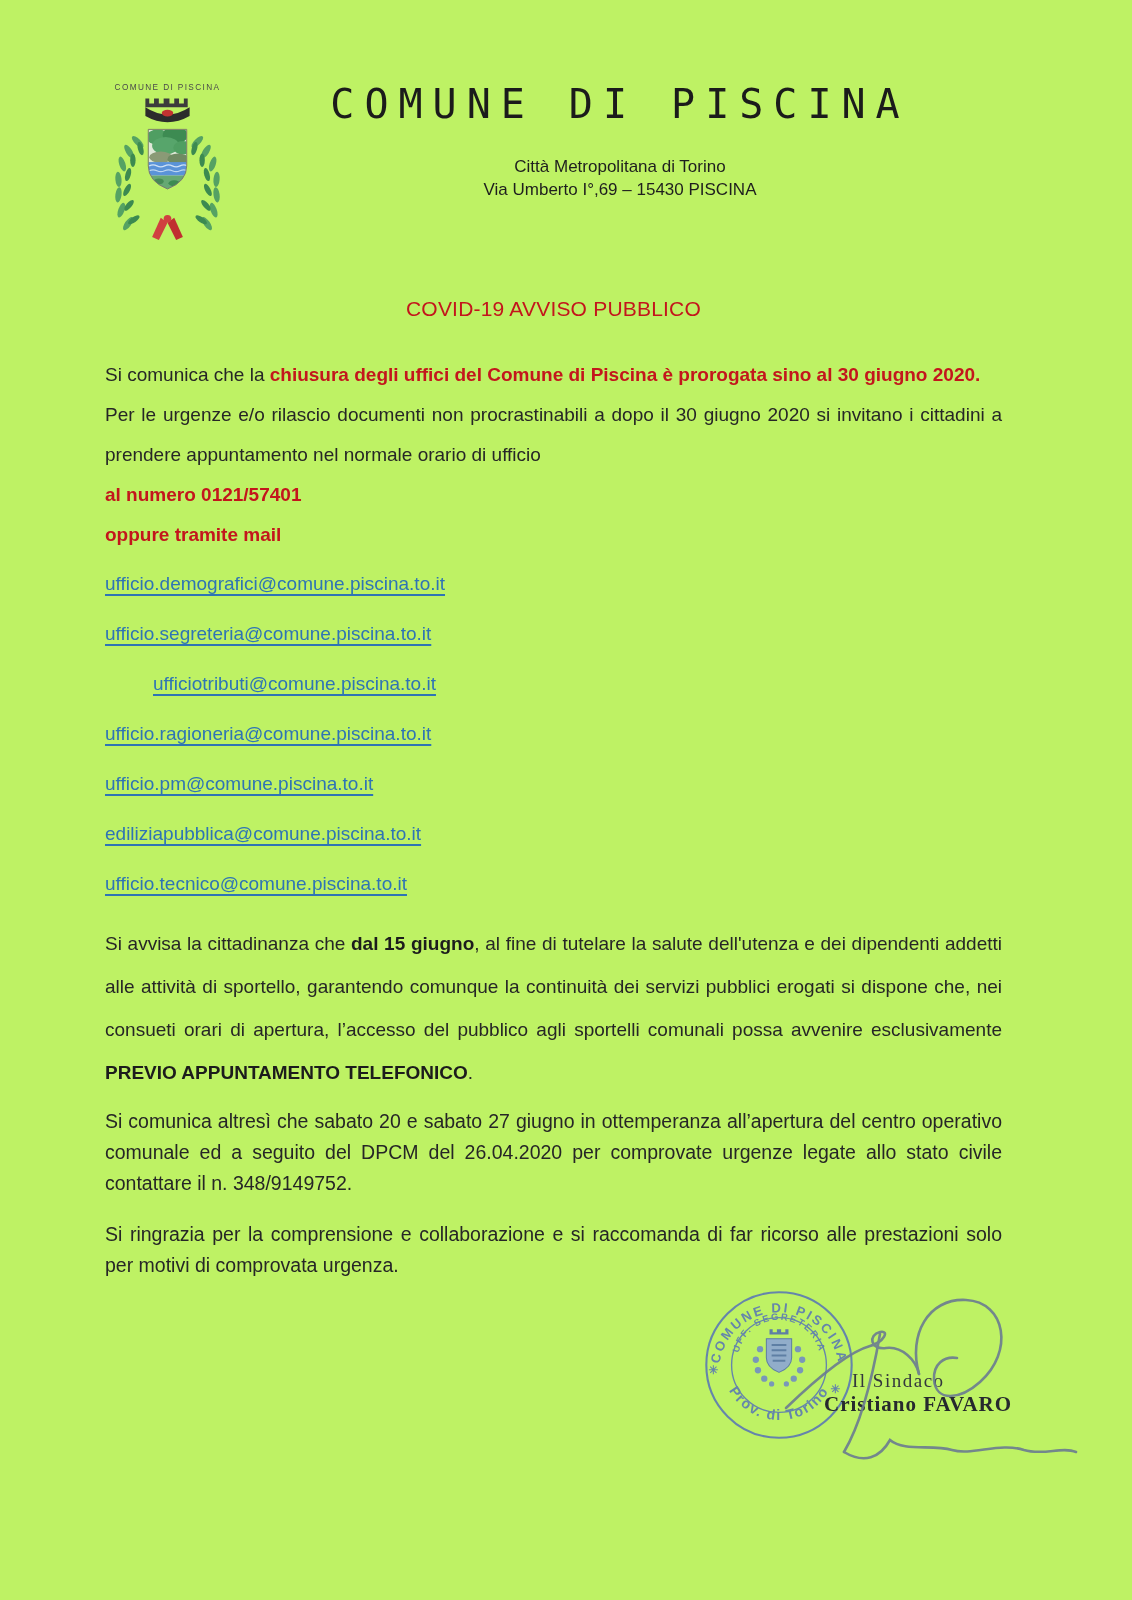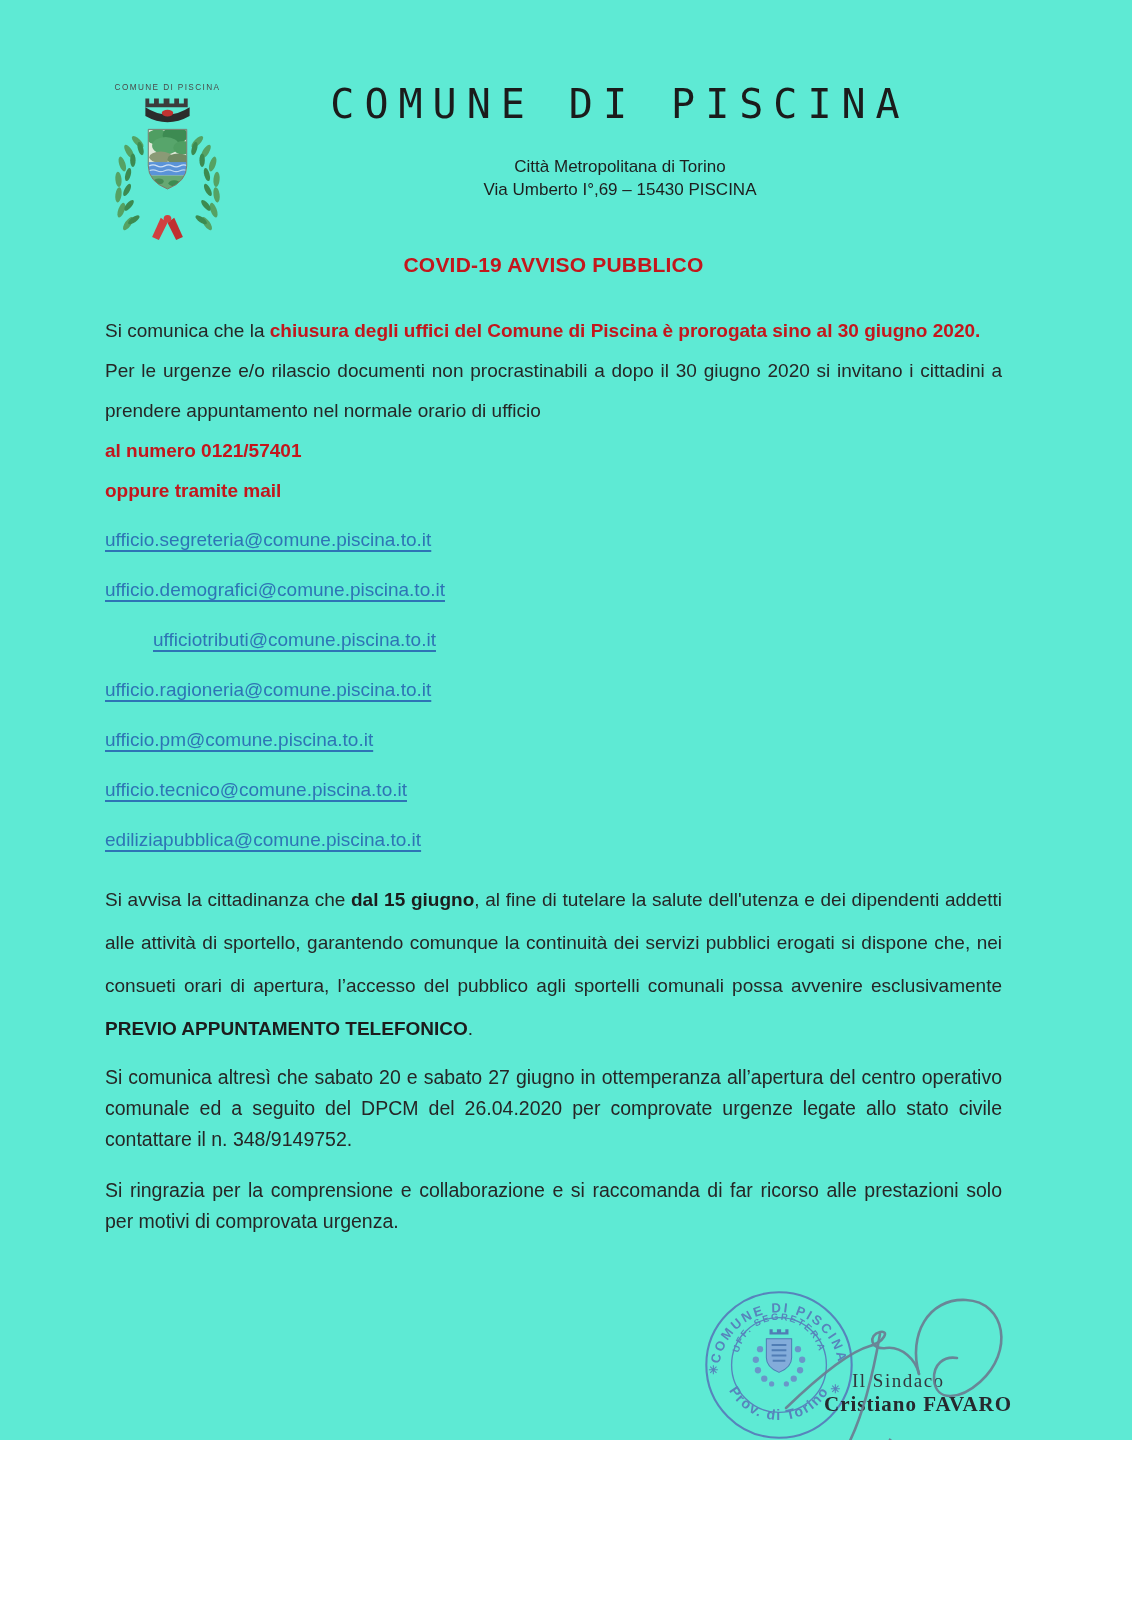--- a/index.html
+++ b/index.html
@@ -1,38 +1,38 @@
 <!DOCTYPE html>
 <html style="--red: #c3161c; --link: #2e74b5; --stamp: #5673b8; --ink: #6b7c91; --title: #1b1b1b;"><head>
 <meta charset="utf-8">
 <style>
   :root{
     --red:#c3161c; --link:#2e74b5; --stamp:#5673b8; --ink:#6b7c91; --title:#1b1b1b;
   }
   *{margin:0;padding:0;box-sizing:border-box;}
   html,body{background:#ffffff;}
   body{font-family:"Liberation Sans",sans-serif;color:#232323;}
-  .page{position:relative;width:1132px;height:1440px;background:#5eead4;overflow:hidden;margin:0 auto;}
+  .page{position:relative;width:1132px;height:1600px;background:#bef264;overflow:hidden;margin:0 auto;}
 
   
   .letterhead{display:flex;padding:75px 0 0 105px;}
   .coa{width:125px;height:178px;flex:0 0 auto;}
   .head-text{flex:1;margin-right:122px;text-align:center;padding-top:6px;}
   .muni-title{
     font-family:"DejaVu Sans Mono",monospace;
     font-size:40px;font-weight:500;letter-spacing:10px;color:var(--title);
     white-space:nowrap;
   }
   .head-sub{margin-top:28px;font-size:17px;line-height:23px;color:#1e1e1e;}
 
   
   main{padding:0 130px 0 105px;}
   .notice-heading{
-    text-align:center;
-    color:var(--red);font-size:21px;font-weight:bold;letter-spacing:.2px;
+    margin-top:44px;text-align:center;
+    color:var(--red);font-size:21px;font-weight:normal;letter-spacing:.2px;
   }
   p.body{font-size:19px;line-height:40px;text-align:justify;color:#262626;}
   p.first{margin-top:34px;}
   .red-b{color:var(--red);font-weight:bold;}
   p.redline{font-size:19px;line-height:40px;color:var(--red);font-weight:bold;}
 
   .emails{margin-top:17px;}
   a.email{
     display:block;line-height:24px;margin-bottom:26px;
     font-size:19px;color:var(--link);
@@ -141,27 +141,27 @@
     <h2 class="notice-heading" style="color: rgb(195, 22, 28);">COVID-19 AVVISO PUBBLICO</h2>
 
     <p class="body first"><span>Si comunica che la </span><span class="red-b" style="color: rgb(195, 22, 28);">chiusura degli uffici del Comune di Piscina è prorogata sino al 30 giugno 2020.</span></p>
 
     <p class="body">Per le urgenze e/o rilascio documenti non procrastinabili a dopo il 30 giugno 2020 si invitano i cittadini a prendere appuntamento nel normale orario di ufficio</p>
 
     <p class="redline" style="color: rgb(195, 22, 28);">al numero 0121/57401</p>
     <p class="redline" style="color: rgb(195, 22, 28);">oppure tramite mail</p>
 
     <div class="emails">
+      <a class="email" href="#" style="color: rgb(46, 116, 181);">ufficio.demografici@comune.piscina.to.it</a>
       <a class="email" href="#" style="color: rgb(46, 116, 181);">ufficio.segreteria@comune.piscina.to.it</a>
-      <a class="email" href="#" style="color: rgb(46, 116, 181);">ufficio.demografici@comune.piscina.to.it</a>
       <a class="email" href="#" style="color: rgb(46, 116, 181); margin-left: 48px;">ufficiotributi@comune.piscina.to.it</a>
       <a class="email" href="#" style="color: rgb(46, 116, 181);">ufficio.ragioneria@comune.piscina.to.it</a>
       <a class="email" href="#" style="color: rgb(46, 116, 181);">ufficio.pm@comune.piscina.to.it</a>
+      <a class="email" href="#" style="color: rgb(46, 116, 181);">ediliziapubblica@comune.piscina.to.it</a>
       <a class="email" href="#" style="color: rgb(46, 116, 181);">ufficio.tecnico@comune.piscina.to.it</a>
-      <a class="email" href="#" style="color: rgb(46, 116, 181);">ediliziapubblica@comune.piscina.to.it</a>
     </div>
 
     <p class="big"><span>Si avvisa la cittadinanza che </span><b class="blk">dal 15 giugno</b><span>, al fine di tutelare la salute dell'utenza e dei dipendenti addetti alle attività di sportello, garantendo comunque la continuità dei servizi pubblici erogati si dispone che, nei consueti orari di apertura, l’accesso del pubblico agli sportelli comunali possa avvenire esclusivamente </span><b class="blk">PREVIO APPUNTAMENTO TELEFONICO</b><span>.</span></p>
 
     <p class="tight p4">Si comunica altresì che sabato 20 e sabato 27 giugno in ottemperanza all’apertura del centro operativo comunale ed a seguito del DPCM del 26.04.2020 per comprovate urgenze legate allo stato civile contattare il n. 348/9149752.</p>
 
     <p class="tight p5">Si ringrazia per la comprensione e collaborazione e si raccomanda di far ricorso alle prestazioni solo per motivi di comprovata urgenza.</p>
   </main>
 
   <div class="sig-area">

